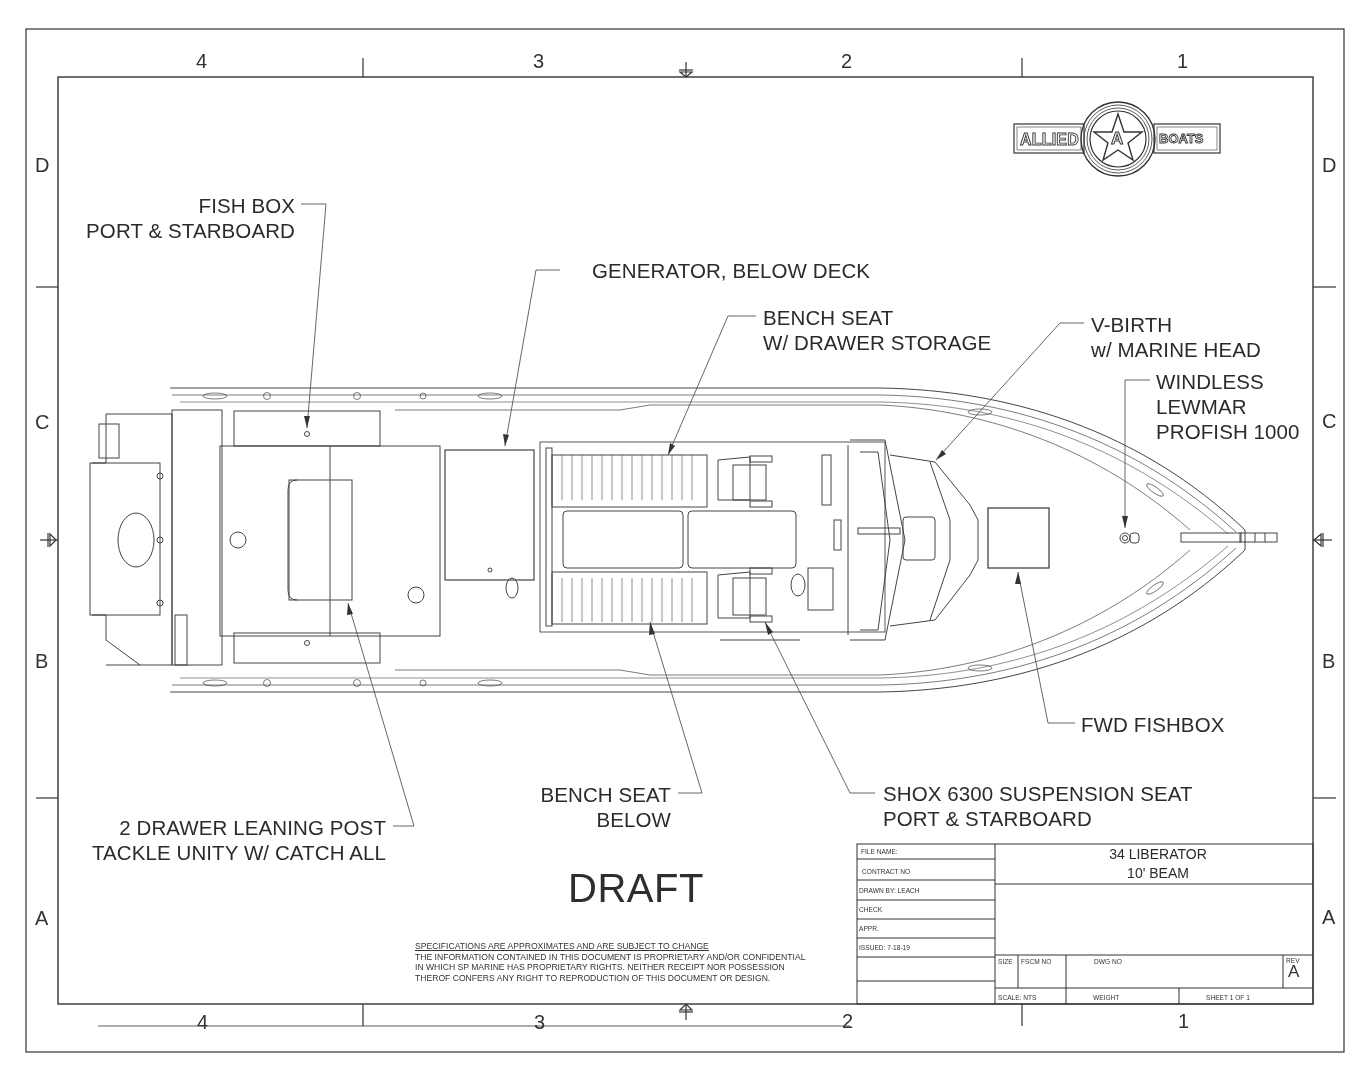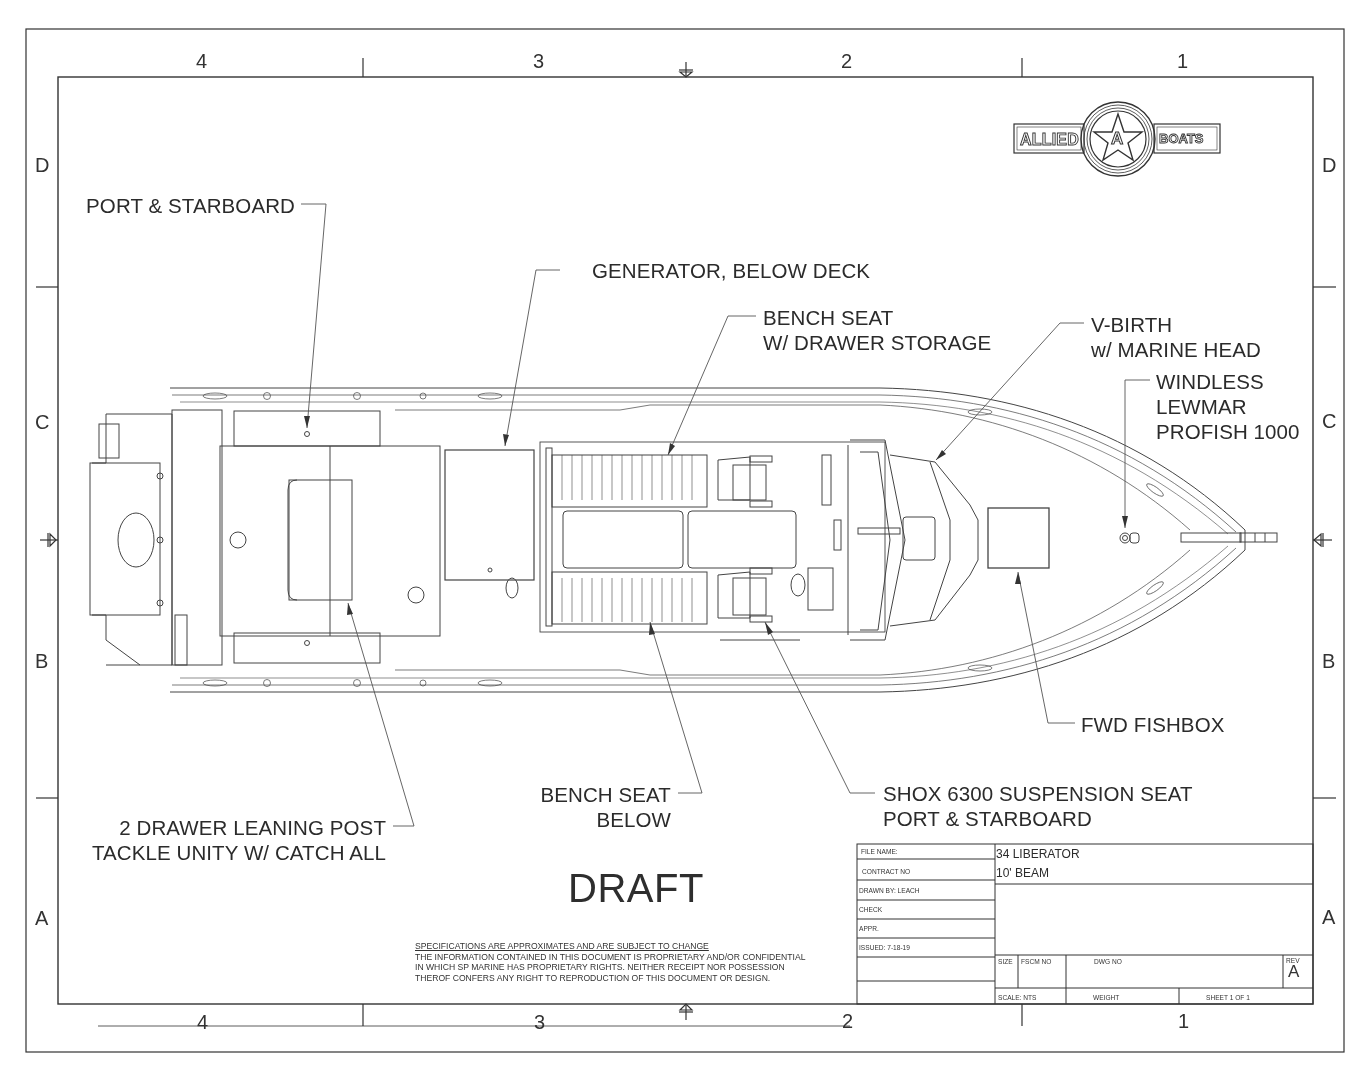--- a/index.html
+++ b/index.html
@@ -7,21 +7,21 @@
          font-family:"Liberation Sans", sans-serif; color:#2a2a2a; }
   .abs { position:absolute; }
   svg.sheet { position:absolute; left:0; top:0; }
   .zone { position:absolute; font-size:20px; color:#333; }
   .callout { position:absolute; font-size:20.5px; line-height:25px; color:#2b2b2b; white-space:nowrap; letter-spacing:0.1px; }
   .right { text-align:right; }
   .draft { position:absolute; left:568px; top:866px; font-size:40px; color:#2e2e2e; letter-spacing:0.5px; }
   .notes { position:absolute; left:415px; top:941px; font-size:8.6px; line-height:10.6px; color:#333; white-space:nowrap; }
   .notes .u { text-decoration:underline; }
   .tb { position:absolute; font-size:6.6px; color:#333; white-space:nowrap; }
-  .tbtitle { position:absolute; left:996px; top:845px; width:324px; font-size:12px; line-height:19px; color:#2b2b2b; }
+  .tbtitle { position:absolute; left:996px; top:845px; width:324px; text-align:center; font-size:14px; line-height:19px; color:#2b2b2b; }
   .rev { position:absolute; left:1288px; top:962px; font-size:17px; color:#333; }
   .logo-text { font-family:"Liberation Sans", sans-serif; font-weight:bold; }
 </style>
 </head>
 <body>
 
 <svg class="sheet" width="1354" height="1080" viewBox="0 0 1354 1080" xmlns="http://www.w3.org/2000/svg">
   <g fill="none" stroke="#333" stroke-width="1.2">
 
     <rect x="26" y="29" width="1318" height="1023"></rect>
@@ -269,20 +269,21 @@
 <div class="zone" style="left:35px;top:411px;">C</div>
 <div class="zone" style="left:35px;top:650px;">B</div>
 <div class="zone" style="left:35px;top:907px;">A</div>
 
 <div class="zone" style="left:1322px;top:154px;">D</div>
 <div class="zone" style="left:1322px;top:410px;">C</div>
 <div class="zone" style="left:1322px;top:650px;">B</div>
 <div class="zone" style="left:1322px;top:906px;">A</div>
 
 <div class="callout right" style="left:60px;top:193px;width:235px;">
+  <div>FISH BOX</div>
   <div>PORT &amp; STARBOARD</div>
 </div>
 <div class="callout" style="left:592px;top:258px;">
   <div>GENERATOR, BELOW DECK</div>
 </div>
 <div class="callout" style="left:763px;top:305px;">
   <div>BENCH SEAT</div>
   <div>W/ DRAWER STORAGE</div>
 </div>
 <div class="callout" style="left:1091px;top:312px;">

